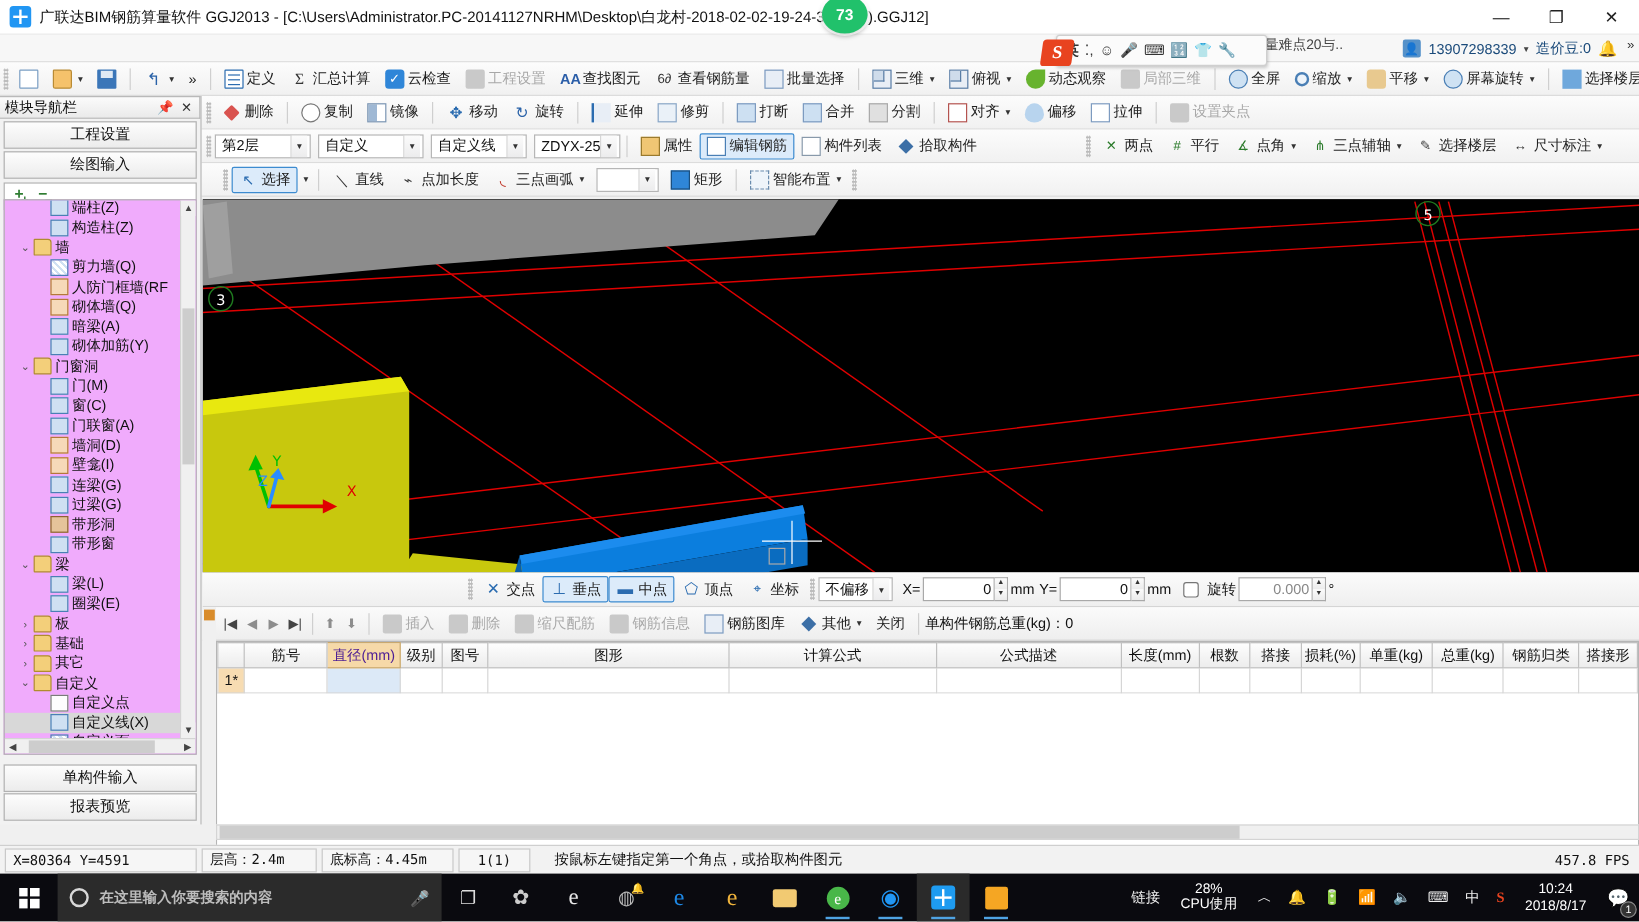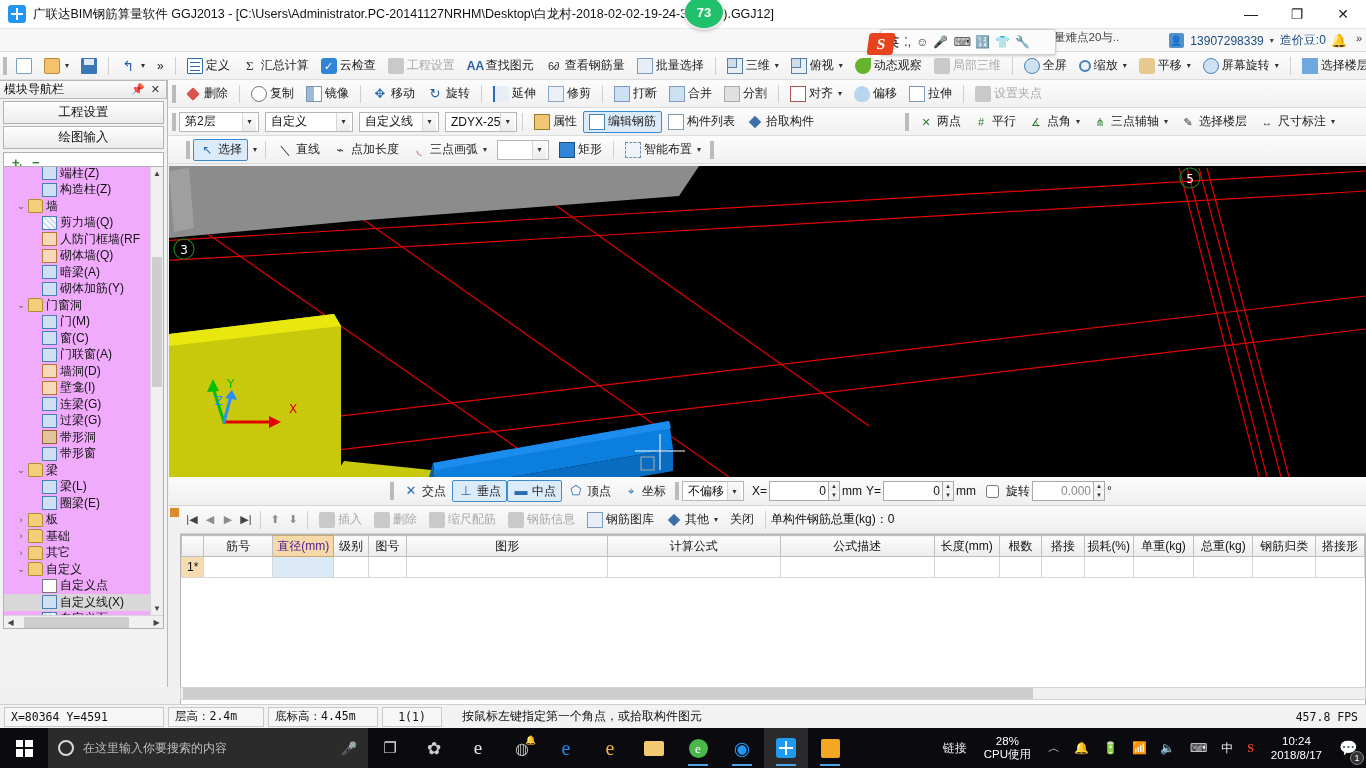--- a/index.html
+++ b/index.html
@@ -297,21 +297,21 @@
   .taskbar {
     position:absolute; left:0; top:728px; width:1366px; height:40px;
     background:#0a0a0f; display:flex; align-items:center;
   }
   .start {
     width:48px; height:40px; display:flex; align-items:center; justify-content:center;
   }
   .winlogo { width:17px; height:17px; display:grid; grid-template-columns:1fr 1fr; grid-template-rows:1fr 1fr; gap:2px;}
   .winlogo i { background:#fff; display:block; }
   .searchbox {
-    width:320px; height:40px; background:#2b2b2b; display:flex; align-items:center; gap:9px; padding:0 10px;
+    width:320px; height:40px; background:#2b2b2b; display:flex; align-items:center; gap:9px; padding:0 10px;font-weight:bold;
   }
   .circ { width:16px;height:16px;border:2px solid #d8d8d8;border-radius:50%;flex:none;}
   .search-ph { font-size:12px; color:#bdbdbd; white-space:nowrap; }
   .mic { margin-left:auto; color:#c8c8c8; font-size:13px;}
   .tb-ico { width:44px;height:40px;display:flex;align-items:center;justify-content:center;position:relative;}
   .tb-ico.running::after{content:'';position:absolute;bottom:2px;left:12px;width:20px;height:2px;background:#4fa3e3;}
   .tb-ico.activeapp{background:#2a2a2a;}
   .tray { margin-left:auto; display:flex; align-items:center; gap:0; height:40px; }
   .tray-item { padding:0 7px; color:#eee; font-size:12px; display:flex;align-items:center;}
   .cpu { text-align:center; line-height:13px; font-size:11.5px; color:#fff; padding:0 10px;}
@@ -827,20 +827,24 @@
         <div class="vs-thumb"></div>
         <div class="vs-arrow" style="position:absolute;bottom:0;left:0;right:0">▼</div>
       </div>
       <div class="hscroll">
         <span class="hs-arrow">◀</span>
         <div class="hs-thumb"></div>
         <span class="hs-arrow" style="margin-left:auto">▶</span>
       </div>
     </div>
 
+    <div class="lp-foot">
+      <div class="lp-bigbtn">单构件输入</div>
+      <div class="lp-bigbtn">报表预览</div>
+    </div>
   </div>
 
   <div class="viewport">
     <svg class="vp-svg" width="1197" height="311" viewBox="0 0 1197 311">
       <rect x="0" y="0" width="1197" height="311" fill="#000"></rect>
 
       <g stroke="#e00000" stroke-width="1.2" fill="none">
         <path d="M -10 75 L 1197 5"></path>
         <path d="M -10 95 L 1197 25"></path>
         <path d="M 0 270 L 1197 130"></path>

